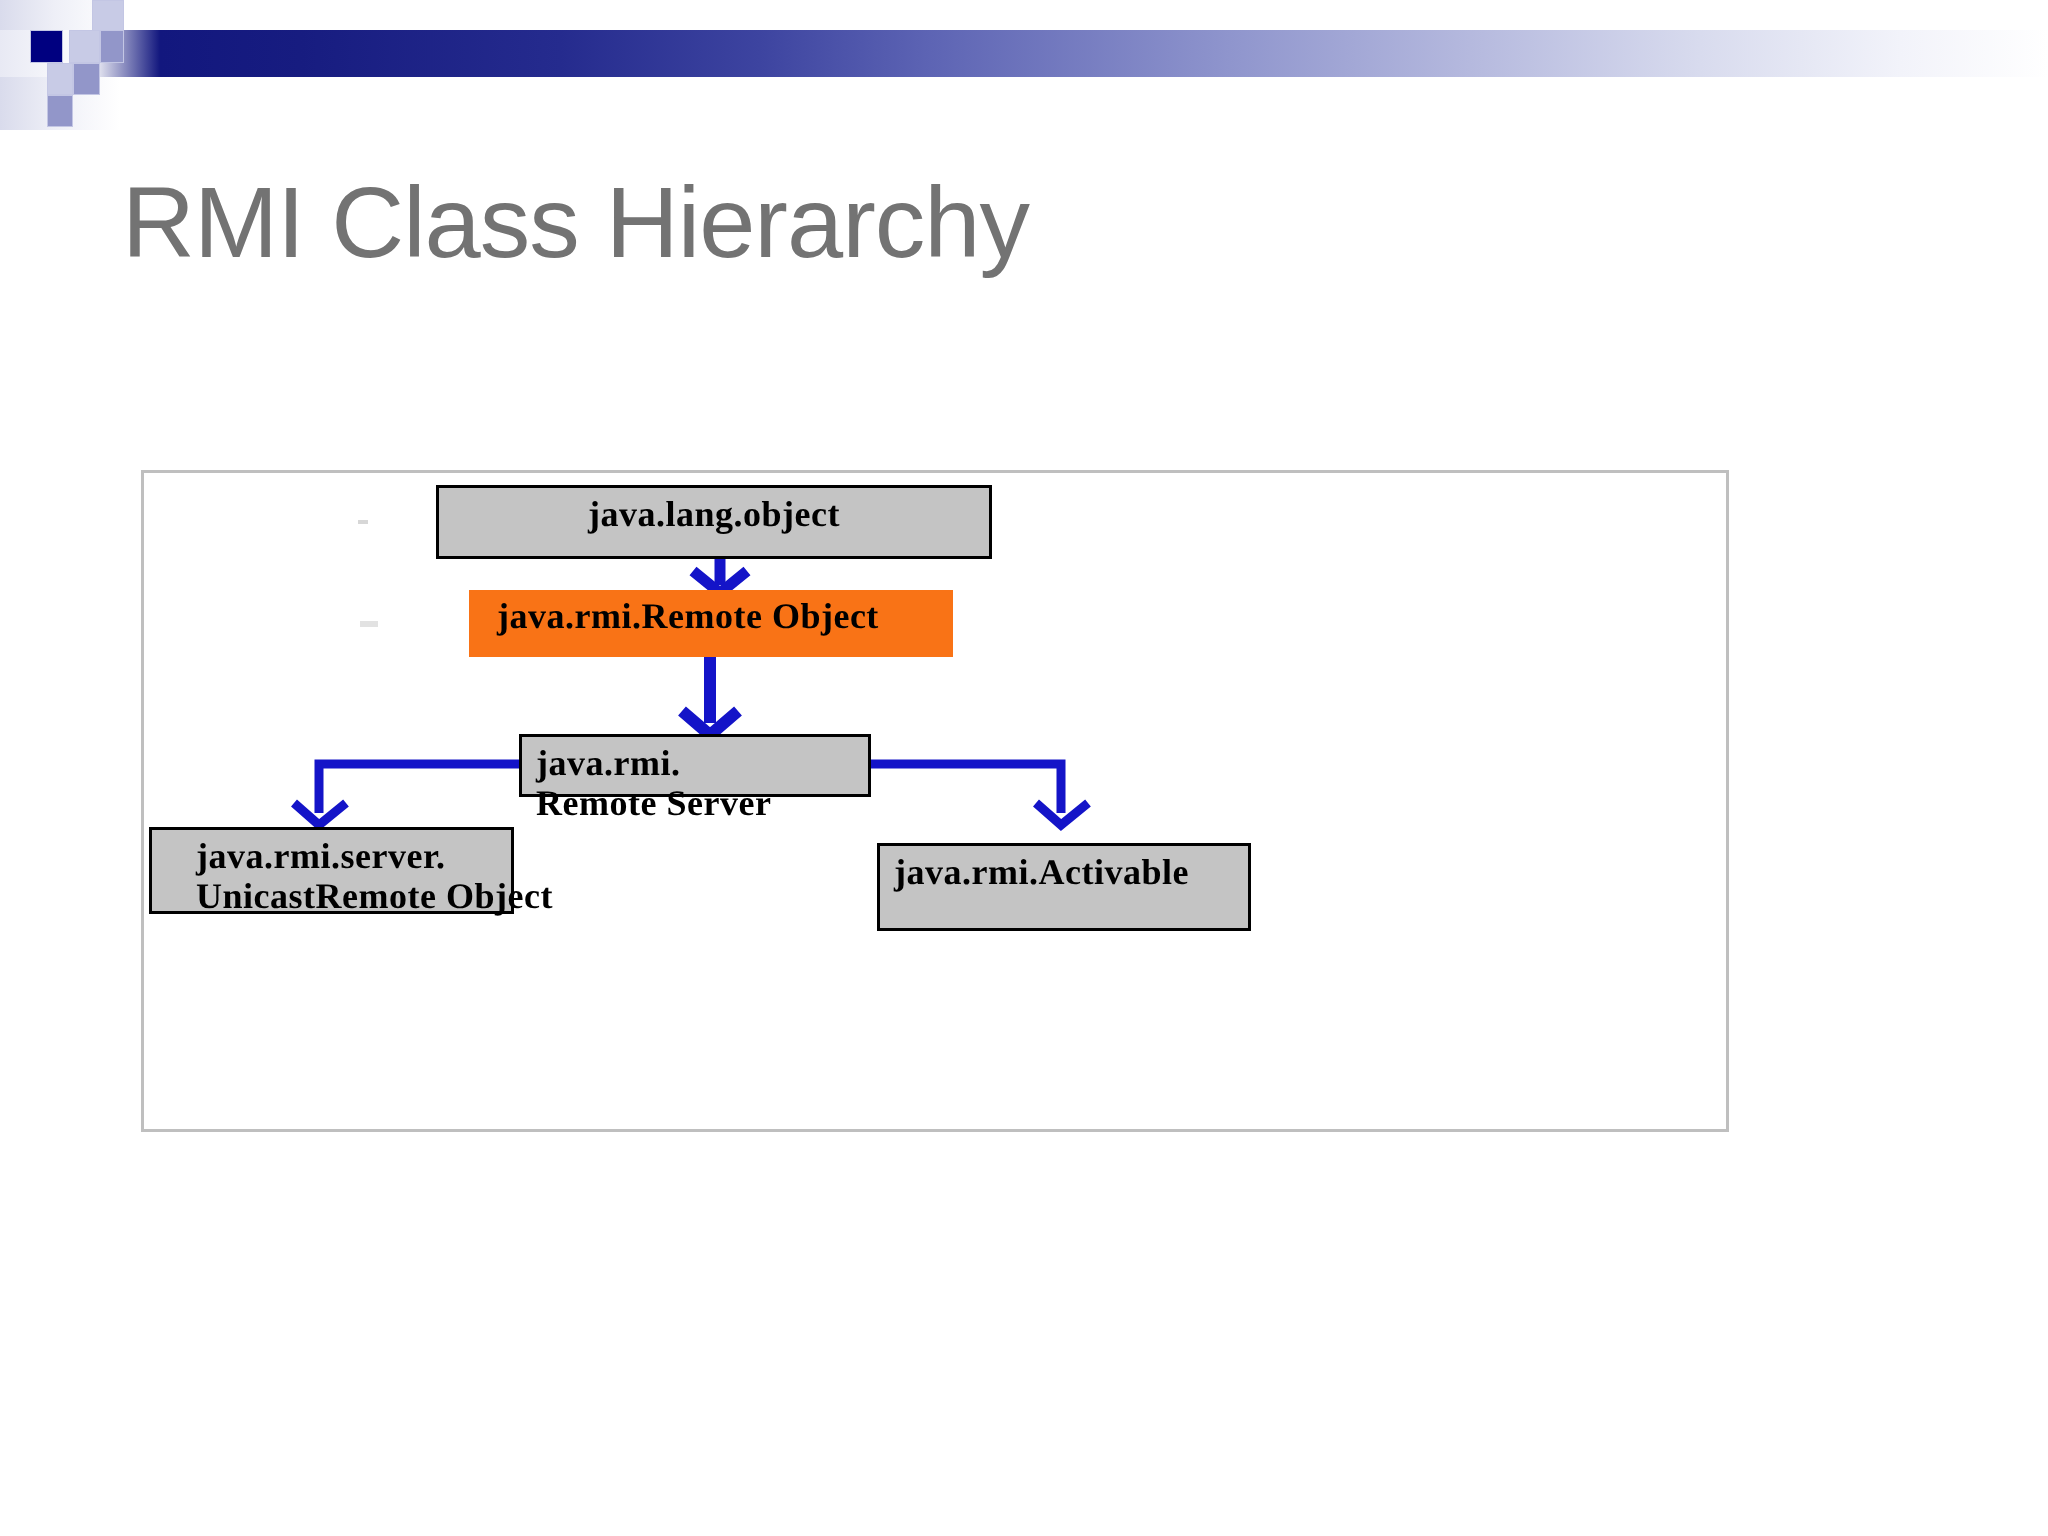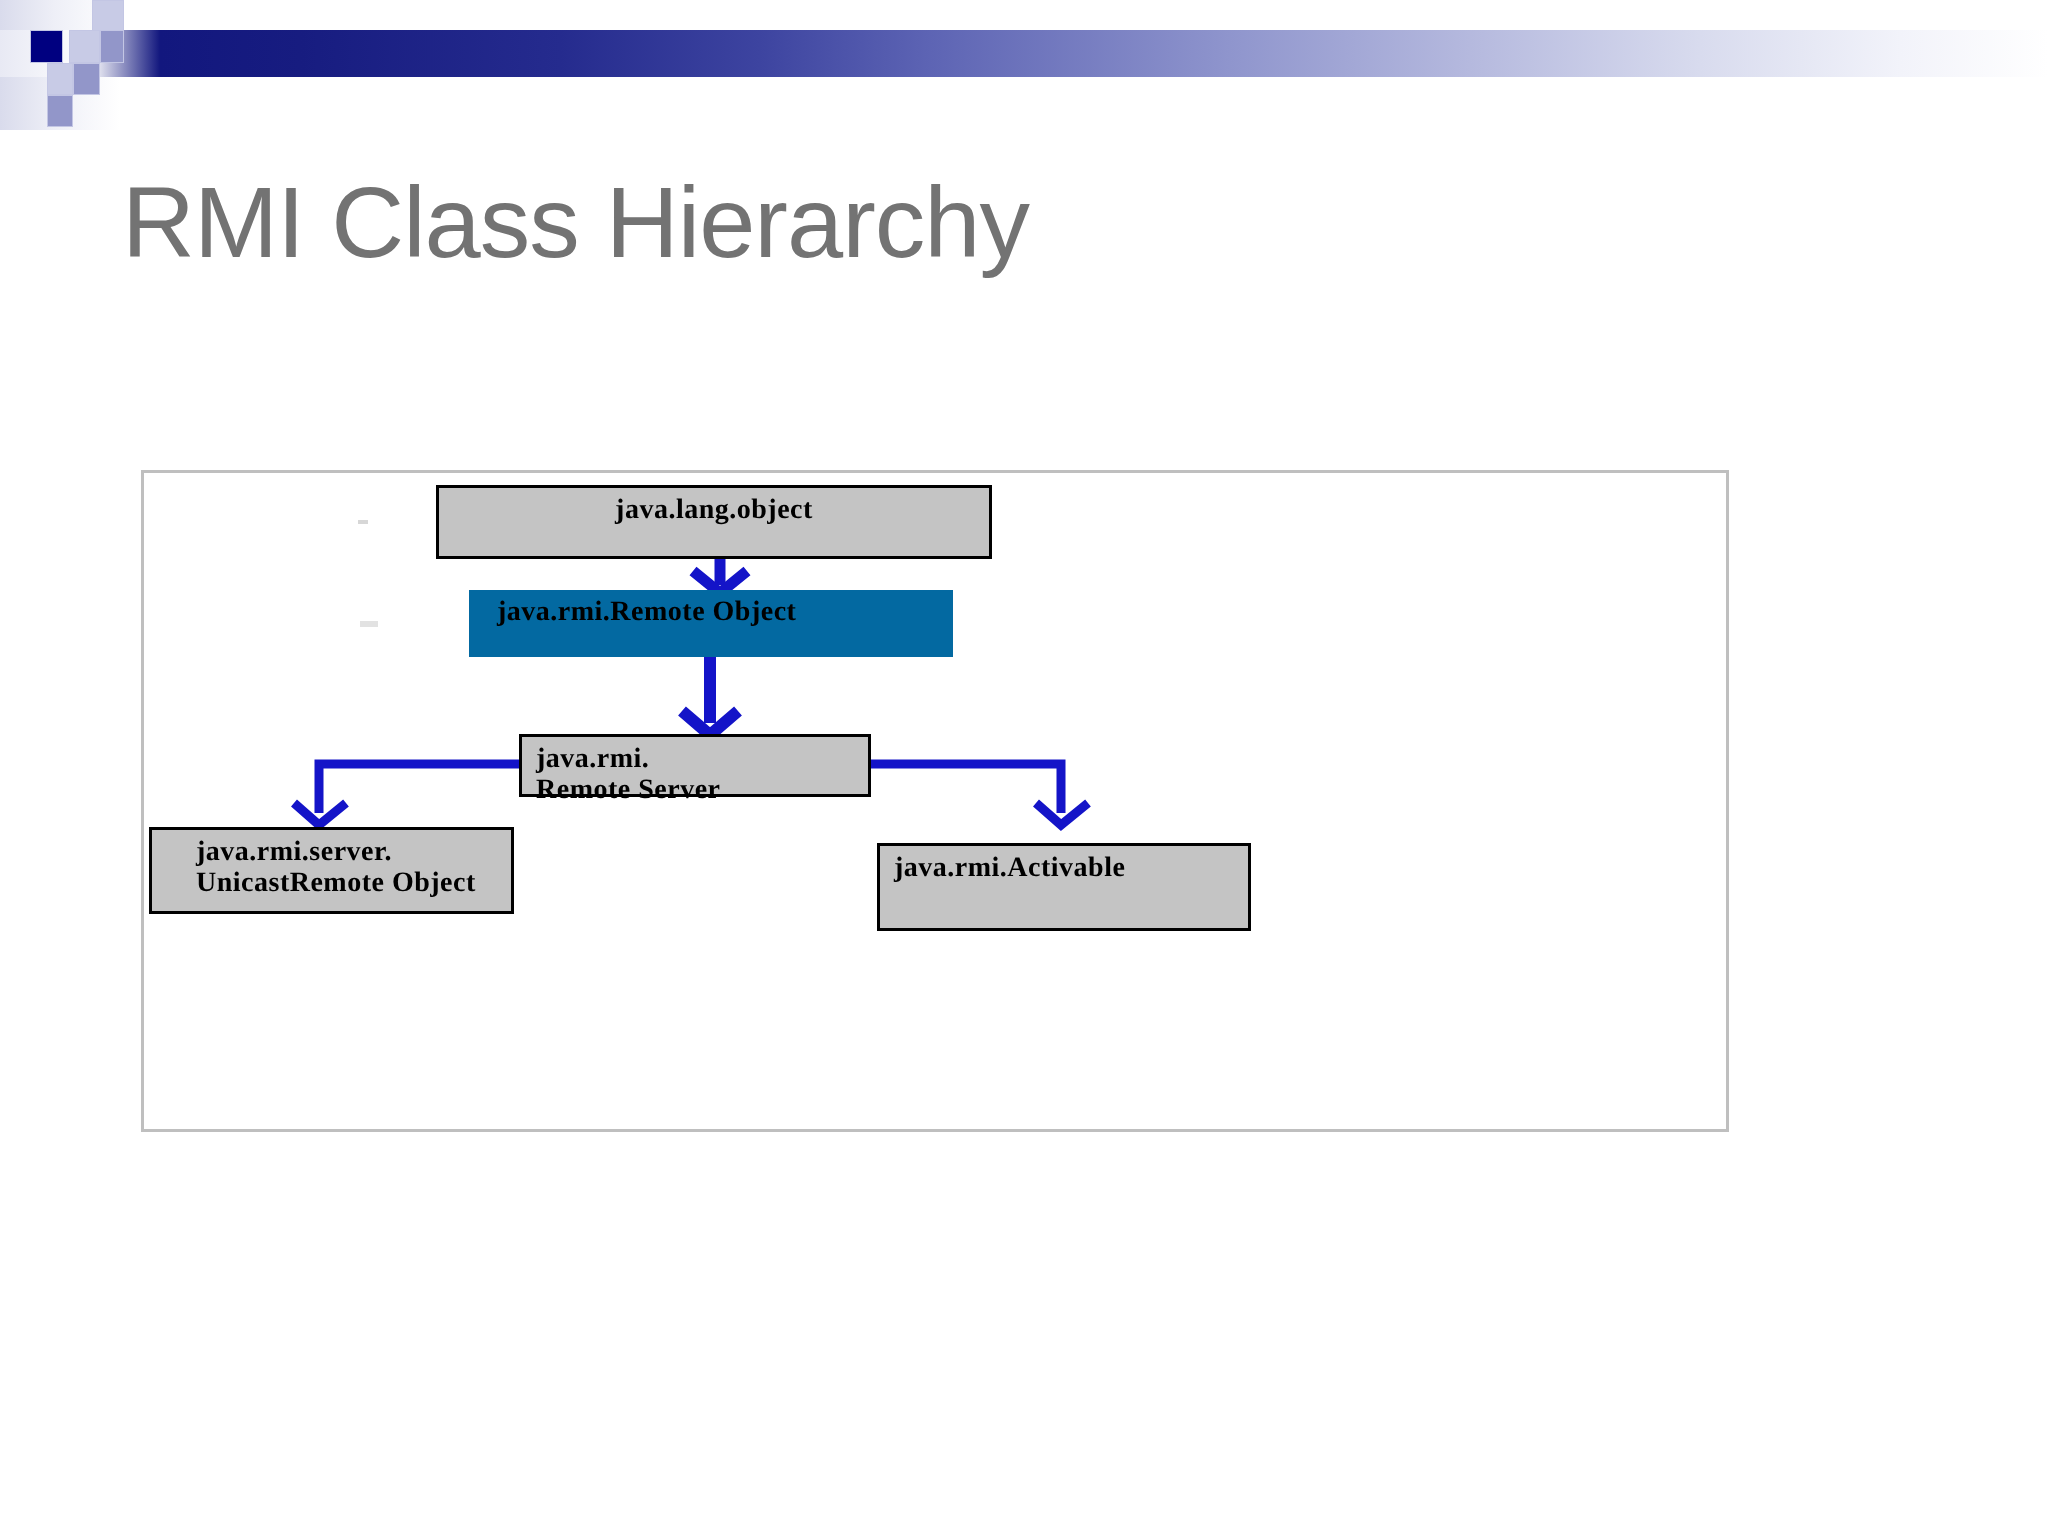--- a/index.html
+++ b/index.html
@@ -97,37 +97,37 @@
     height: 100%;
   }
   .node {
     position: absolute;
     box-sizing: border-box;
     background: #c4c4c4;
     border: 3px solid #000000;
     color: #000000;
     font-family: "Liberation Serif", serif;
     font-weight: bold;
-    font-size: 28px;
+    font-size: 36px;
     line-height: 1.12;
     letter-spacing: 0.5px;
     padding: 6px 14px 0 14px;
     text-rendering: geometricPrecision;
   }
   .node.centered {
     text-align: center;
   }
   .node .ln {
     display: block;
     white-space: nowrap;
   }
   
   .node.soft-edge {
     border: none;
-    background: #0369a1;
+    background: #f97316;
     padding-left: 28px;
   }
   svg#connectors {
     position: absolute;
     left: 0;
     top: 0;
     width: 100%;
     height: 100%;
     overflow: visible;
     pointer-events: none;

